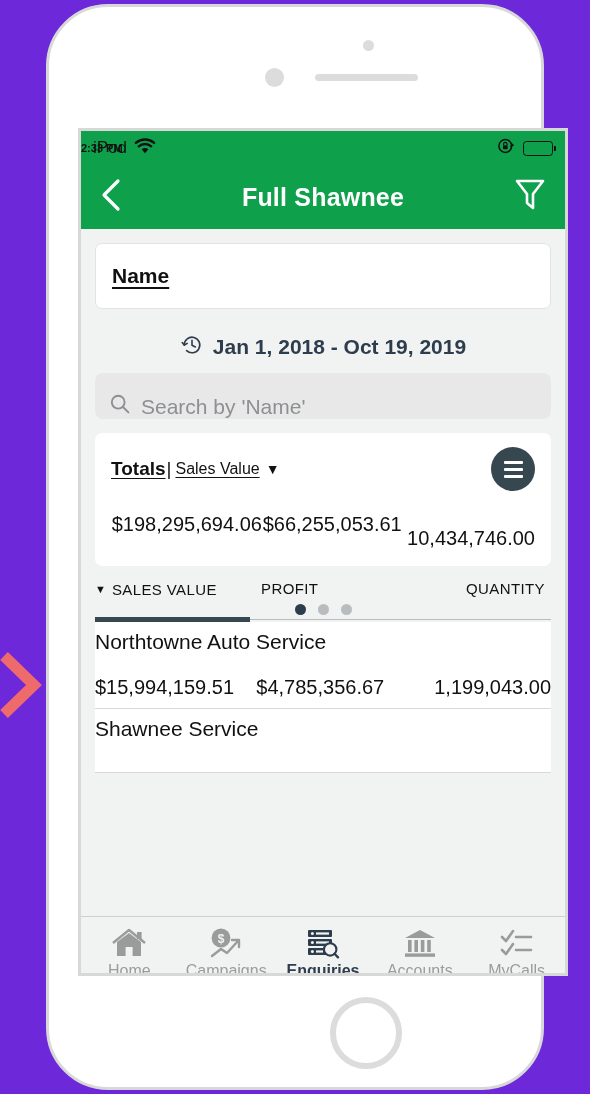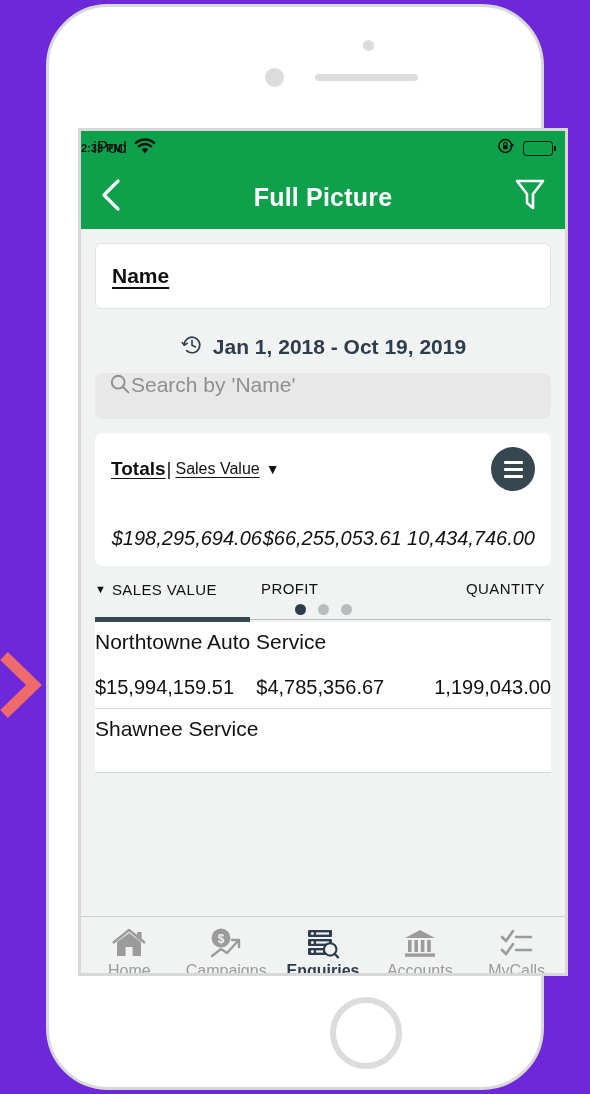--- a/index.html
+++ b/index.html
@@ -117,22 +117,22 @@
   }
 
   .date-row {
     display:flex; align-items:center; justify-content:center;
     gap: 9px; margin-top: 24px; margin-bottom: 12px;
   }
   .date-text { font-size: 21px; font-weight: bold; color:#2e3d4d; }
 
   .search-bar {
     margin: 0 14px; height: 46px; background:#e8e8e8;
-    border-radius: 8px; display:flex; align-items:flex-start;
-    padding: 0 14px;
+    border-radius: 8px; display:flex; align-items:flex-end;
+    gap: 10px; padding: 0 14px;
   }
   .search-ph { font-size: 21px; color:#8d8f92; }
 
   .totals-card {
     margin: 14px 14px 0 14px; background:#fff;
     border-radius: 7px; padding: 14px 16px 16px 16px;
   }
   .totals-head { display:flex; align-items:center; }
   .totals-title { font-size:19px; font-weight:bold; color:#111;
     text-decoration: underline; text-underline-offset: 3px; }
@@ -141,21 +141,21 @@
     text-decoration: underline; text-underline-offset: 3px; margin-left:3px; }
   .totals-caret { font-size:14px; color:#111; margin-left:6px; }
   .menu-fab {
     margin-left:auto; width:44px; height:44px; border-radius:50%;
     background:#37474f; display:flex; flex-direction:column;
     align-items:center; justify-content:center; gap:4px; cursor:pointer;
   }
   .menu-fab span { display:block; width:19px; height:3px; background:#fff; border-radius:1px; }
 
   .totals-values {
-    display:flex; margin-top: 22px; align-items:flex-end;font-style:italic;
+    display:flex; margin-top: 22px; align-items:flex-start;
   }
   .tv { font-size: 20px; color:#111; text-align:center; line-height:1.15; }
   .tv1 { width: 165px; }
   .tv2 { width: 148px; }
   .tv3 { width: 145px; text-align:right; padding-top:14px; }
 
   
   .col-head {
     display:flex; align-items:center; padding: 14px 14px 0 14px;
     position:relative;
@@ -242,21 +242,21 @@
           </span>
         </div>
       </div>
 
       <div class="nav-bar">
         <span class="nav-btn">
           <svg width="26" height="36" viewBox="0 0 26 36">
             <polyline points="19,4 5,18 19,32" fill="none" stroke="#fff" stroke-width="3.2" stroke-linecap="round" stroke-linejoin="round"></polyline>
           </svg>
         </span>
-        <div class="nav-title">Full Picture</div>
+        <div class="nav-title">Full Shawnee</div>
         <span class="nav-right">
           <svg width="34" height="38" viewBox="0 0 34 38">
             <path d="M4 5 H30 L20 18 V32 L14 27 V18 Z" fill="none" stroke="#fff" stroke-width="2.6" stroke-linejoin="round" stroke-linecap="round"></path>
           </svg>
         </span>
       </div>
 
       <div class="content">
 
         <div class="name-card">

